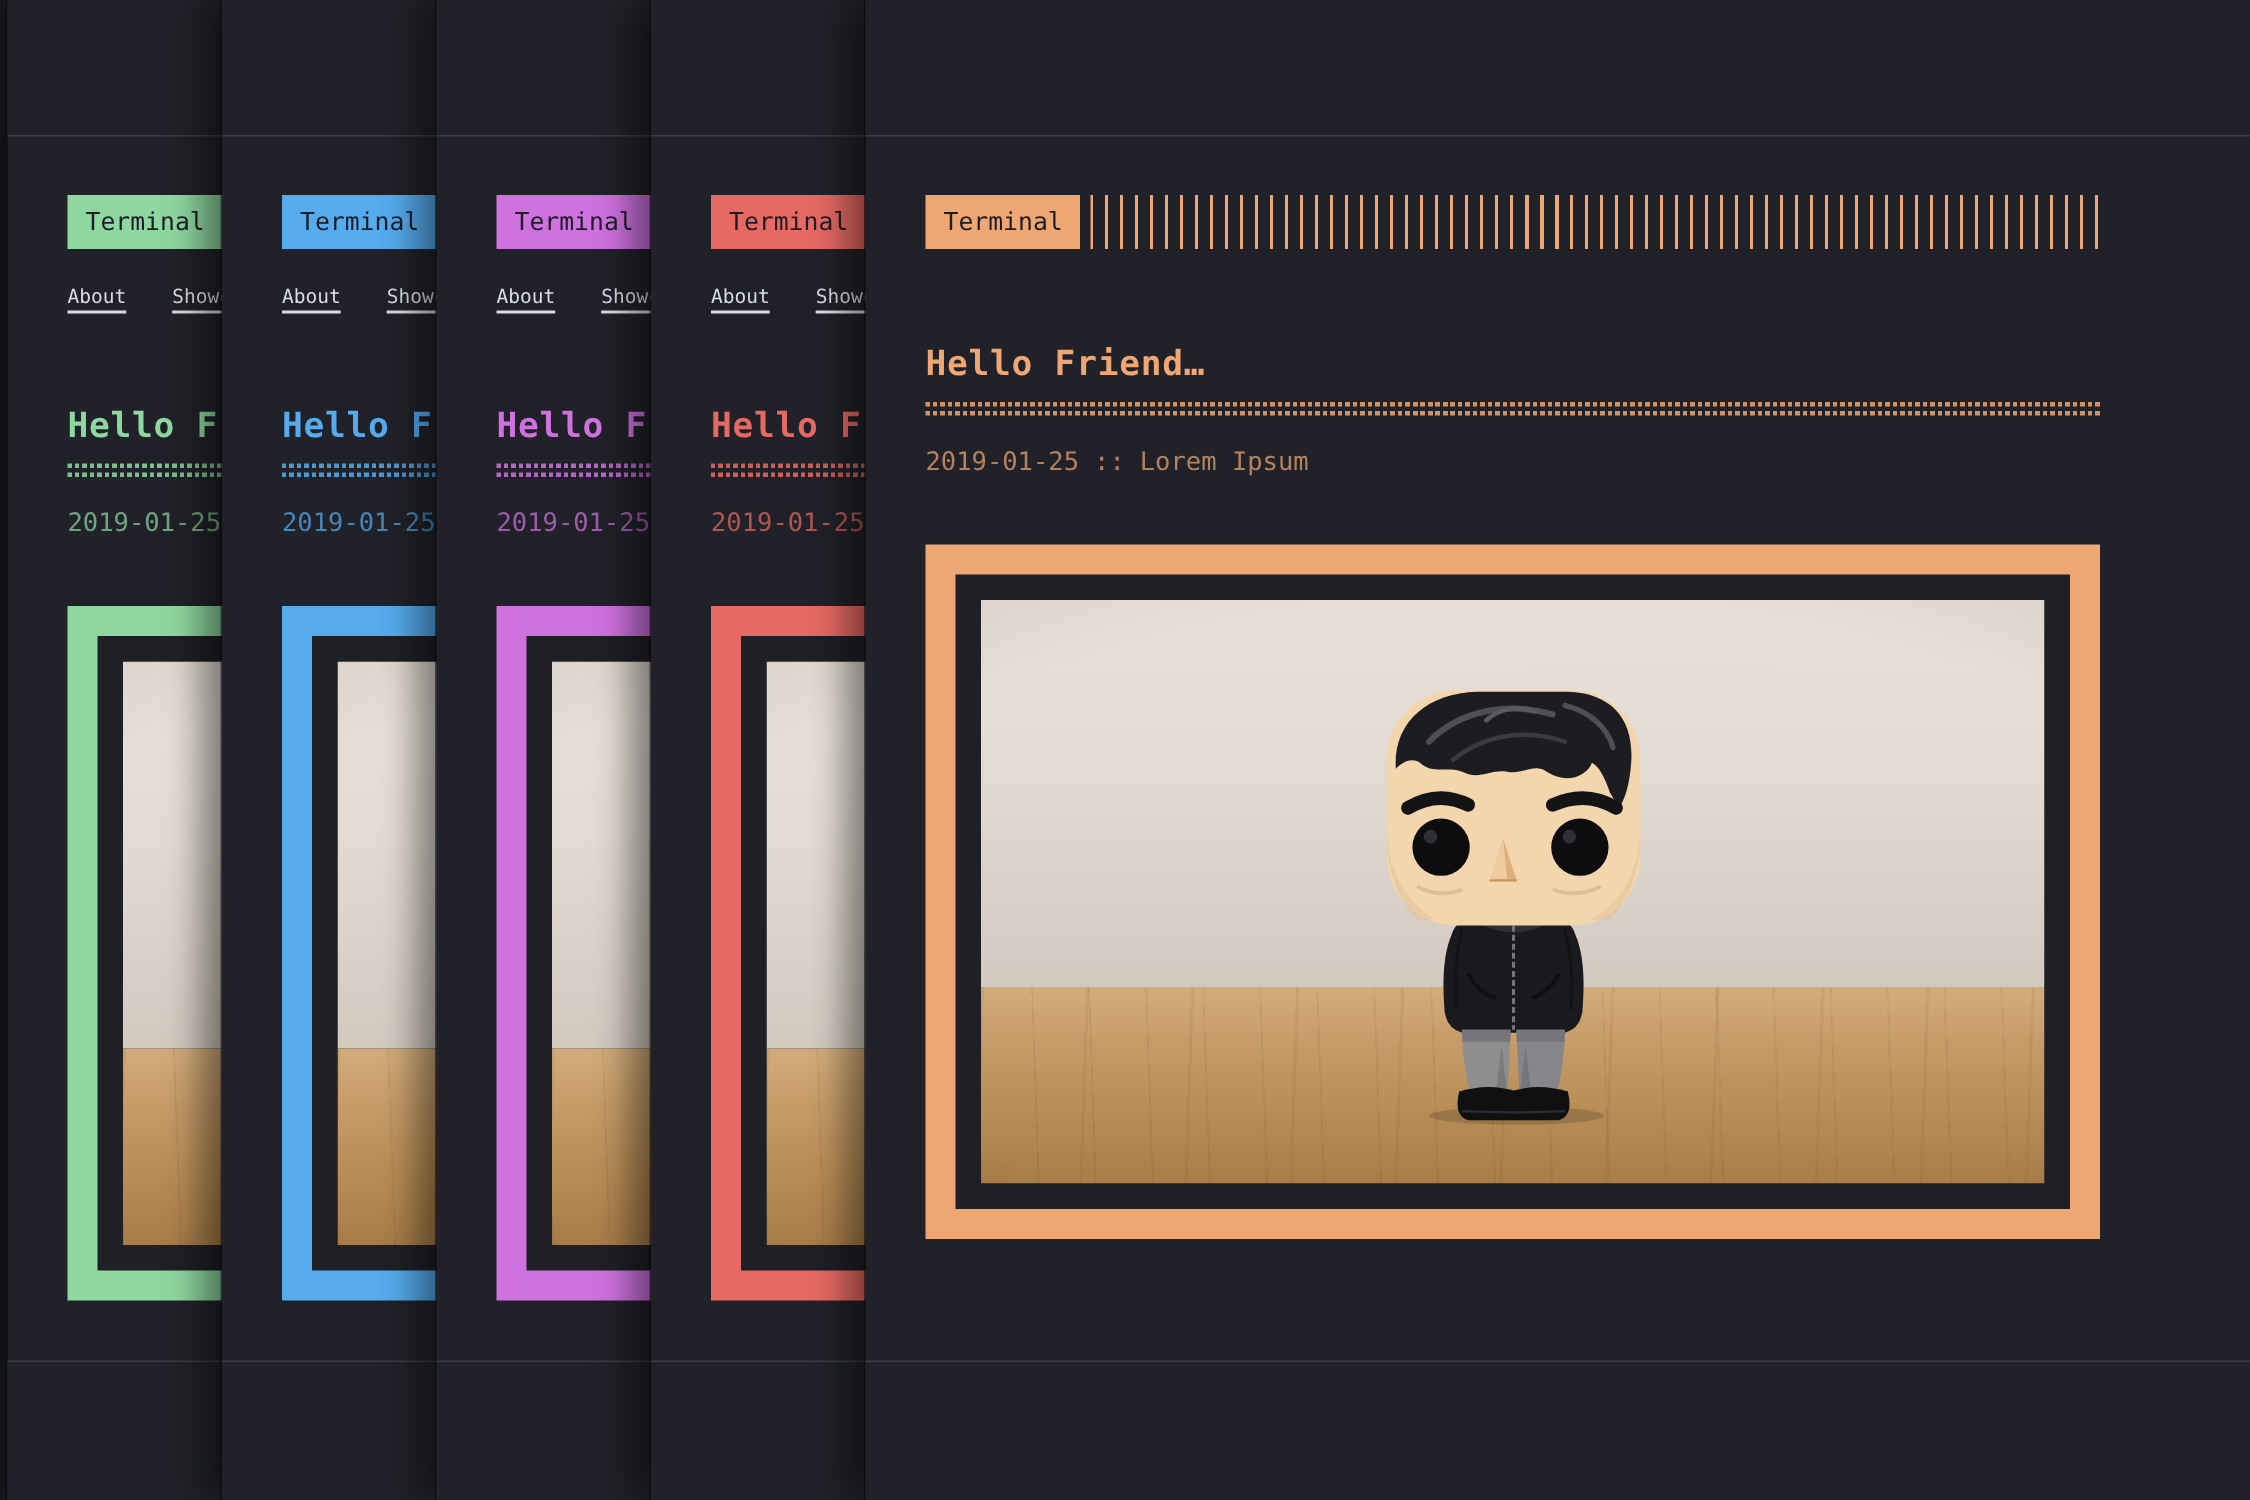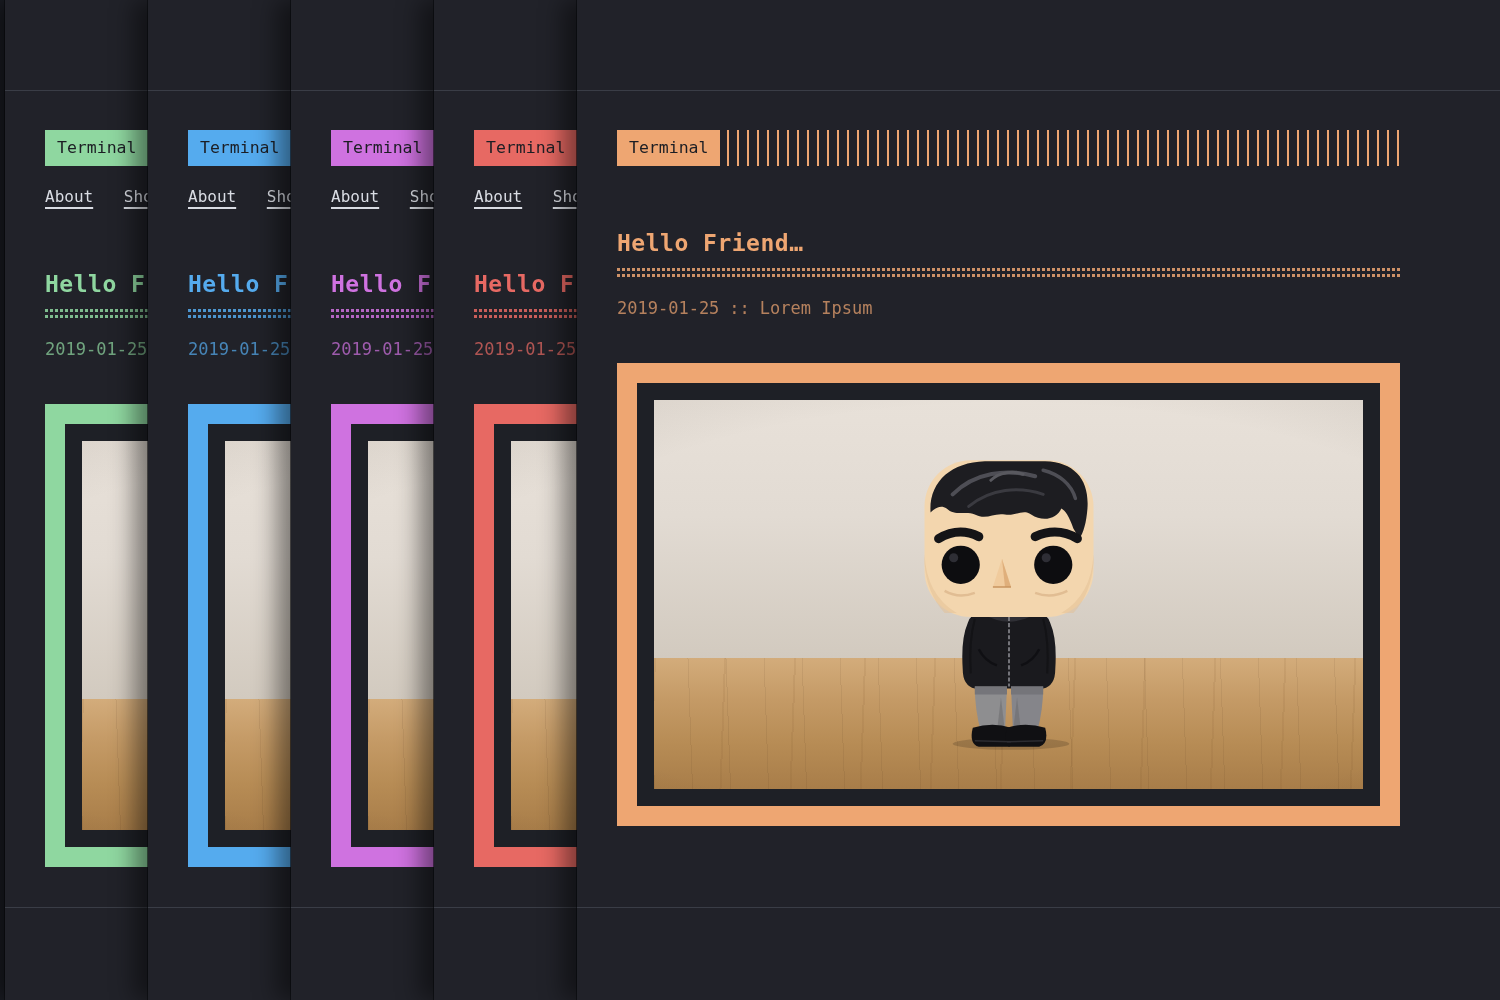--- a/index.html
+++ b/index.html
@@ -29,21 +29,21 @@
     font-size: 16.5px; line-height: 36px; padding: 0 12px;
     white-space: nowrap; flex: 0 0 auto;
   }
   .bars {
     flex: 1 1 auto; margin-left: 7px; height: 36px;
     background-image: repeating-linear-gradient(90deg, var(--accent) 0 2px, transparent 2px 10px);
   }
 
   .menu { margin-top: 21px; height: 20px; white-space: nowrap; }
   .navlink {
-    color: #d9dce3; font-size: 16px; margin-right: 21px;
+    color: #d9dce3; font-size: 13px; margin-right: 21px;
     text-decoration: underline; text-decoration-thickness: 2px; text-underline-offset: 5px;
     cursor: pointer;
   }
 
   .post-title {
     margin: 64px 0 0 0; font-size: 23px; line-height: 26px; font-weight: bold;
     color: var(--accent); white-space: nowrap; letter-spacing: 0.5px;
   }
   .dotted {
     margin-top: 12px; height: 9px; opacity: .85;

